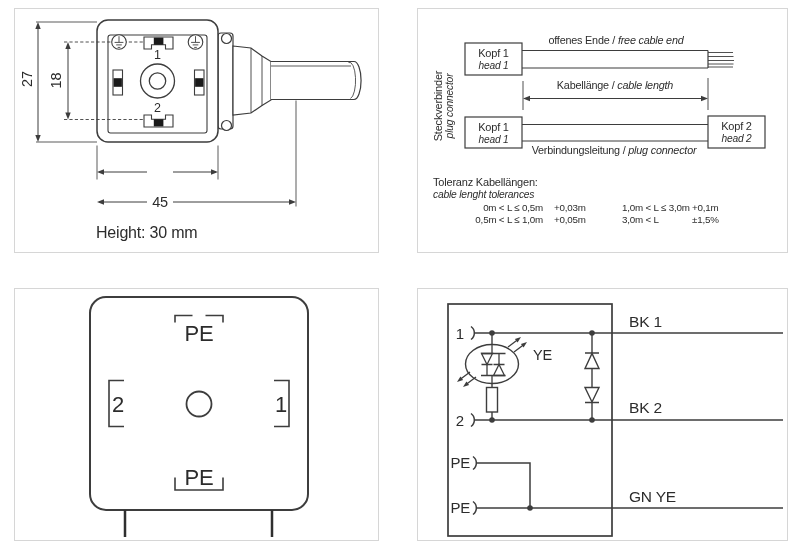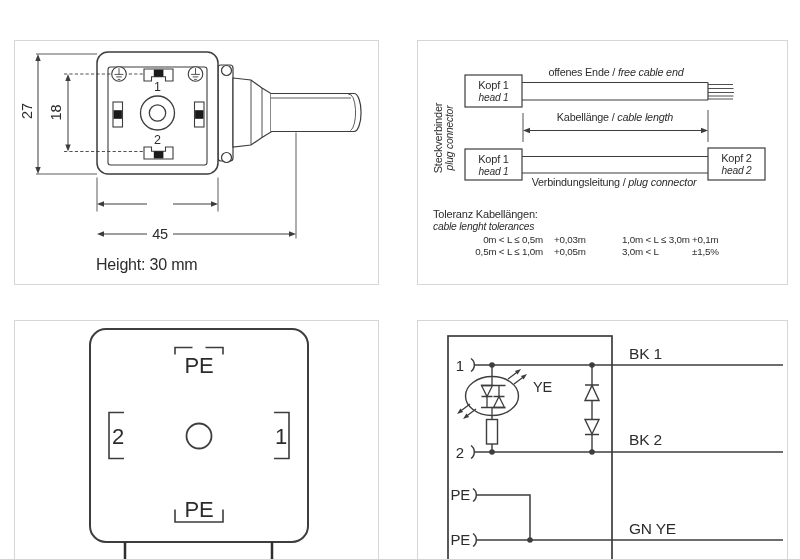--- a/index.html
+++ b/index.html
@@ -3,21 +3,20 @@
 <meta charset="utf-8">
 <style>
   html,body{margin:0;padding:0}
   body{
     width:800px;height:559px;position:relative;background:#ffffff;
     font-family:"Liberation Sans",sans-serif;overflow:hidden;
   }
   .panel{
     position:absolute;background:#ffffff;border:1px solid #d6d6d6;
     box-sizing:border-box;
-    margin-top:32px;
   }
   #p-dim  {left:14px; top:8px;   width:365px; height:245px}
   #p-cable{left:417px;top:8px;   width:371px; height:245px}
   #p-pins {left:14px; top:288px; width:365px; height:253px}
   #p-circ {left:417px;top:288px; width:371px; height:253px}
   svg{display:block}
   text{fill:#2c2c2c;font-family:"Liberation Sans",sans-serif;letter-spacing:-0.2px}
   .it{font-style:italic}
   .ln{stroke:#3d3d3d;fill:none}
   .fw{fill:#ffffff}

